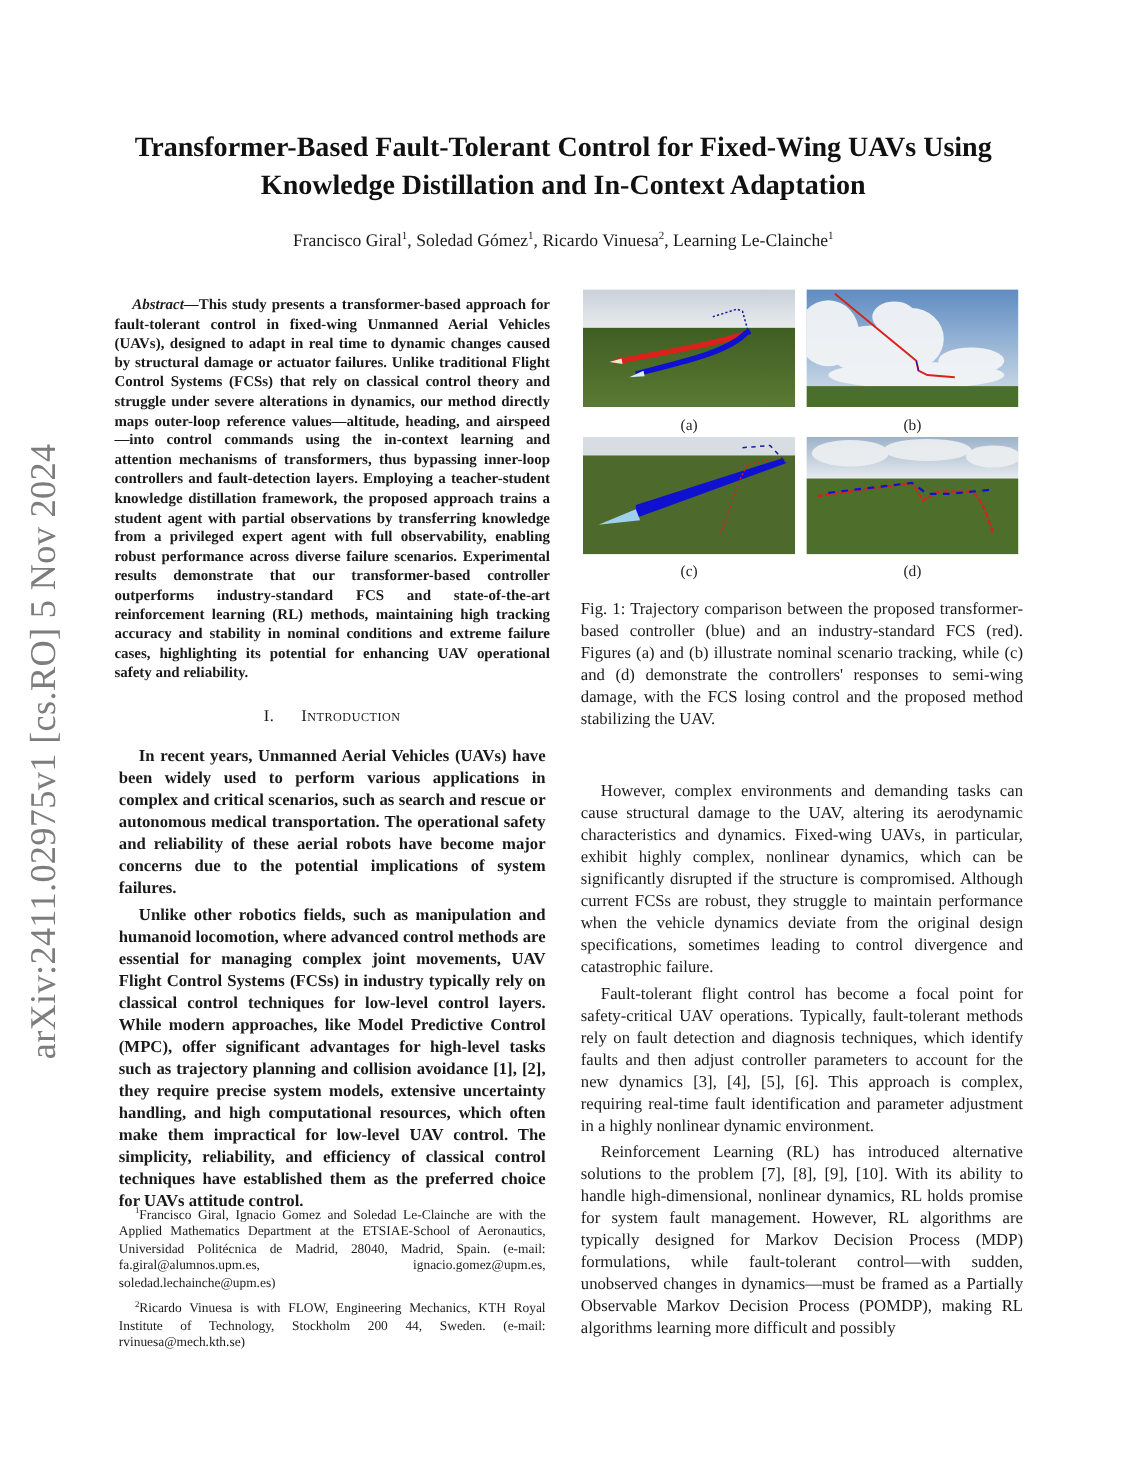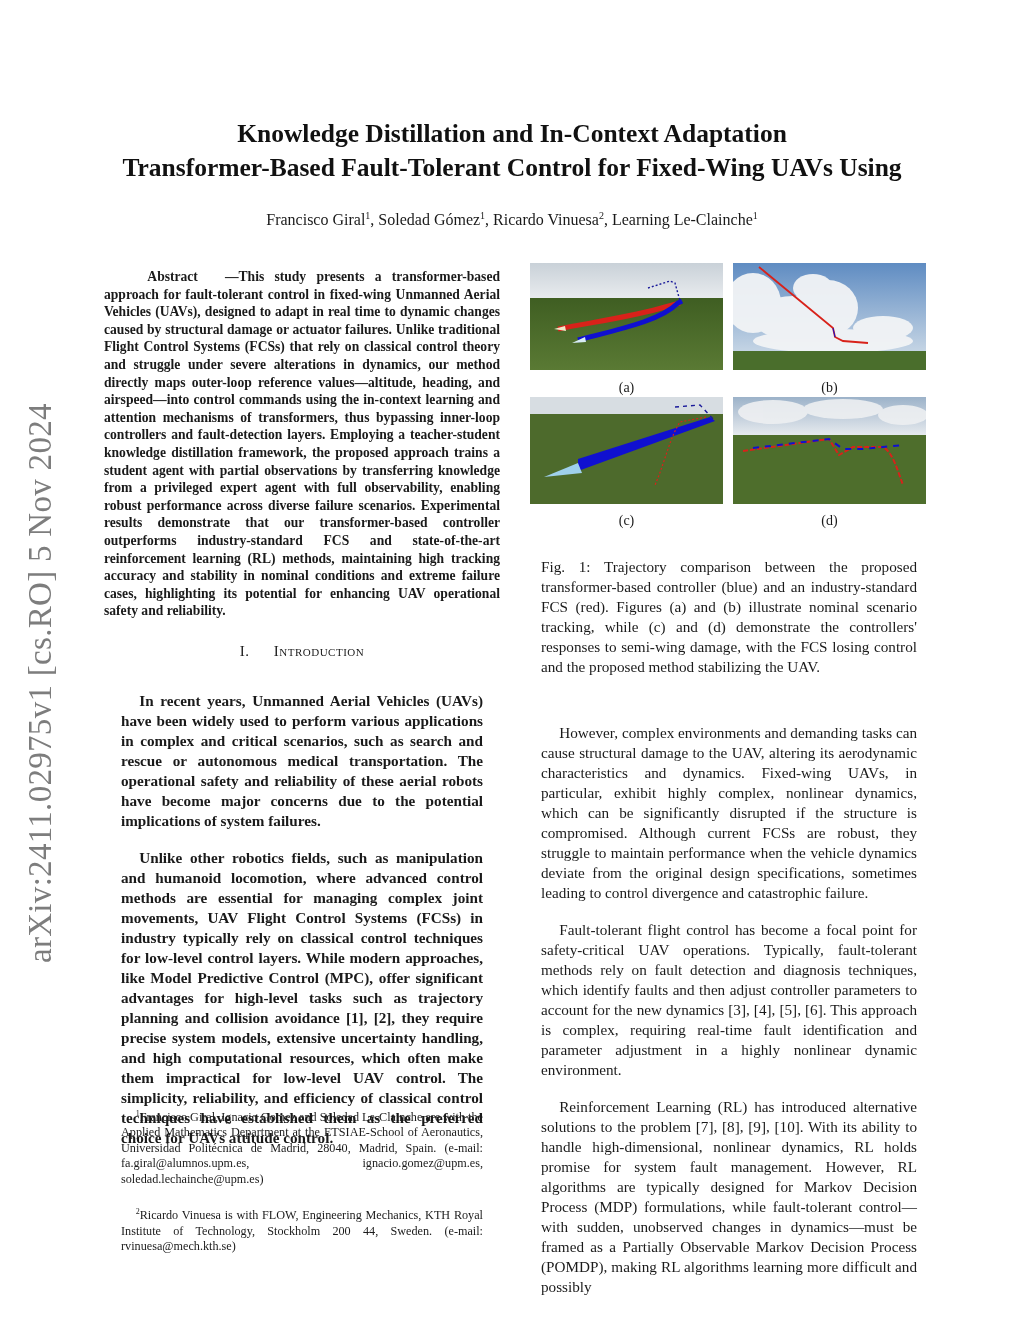--- a/index.html
+++ b/index.html
@@ -20,28 +20,28 @@
     }
     .authors {
       position: absolute; left: 80px; top: 210px; width: 864px;
       text-align: center; font-size: 16px;
     }
     .authors sup { font-size: 10px; }
     .col { position: absolute; font-size: 15.2px; line-height: 20px; text-align: justify; }
     .col-left { left: 104px; width: 396px; }
     .col-right { left: 524px; width: 410px; }
     .abstract { top: 268px; font-weight: bold; font-size: 13.6px; line-height: 17.6px; text-indent: 1.2em; }
-    .abstract .lead { font-weight: bold; margin-left: 27px; }
+    .abstract .lead { font-style: italic; font-weight: bold; }
     .section-head {
       position: absolute; left: 104px; width: 396px; top: 643px;
       text-align: center; font-size: 15px; letter-spacing: 0.5px;
     }
     .section-head .sc { font-variant: small-caps; margin-left: 20px; }
     .intro { top: 674px; font-weight: bold; }
-    p { margin: 17px; text-indent: 1.2em; }
+    p { margin: 4px; text-indent: 1.2em; }
     .footnotes { top: 1089px; font-size: 12.2px; line-height: 15.4px; }
     .footnotes p { text-indent: 1.2em; }
     .footnotes sup { font-size: 8px; }
     .figure { position: absolute; left: 530px; top: 263px; width: 400px; height: 270px; }
     .panel { position: absolute; width: 193px; height: 107px; overflow: hidden; }
     .panel svg { display: block; }
     .p-a { left: 0; top: 0; }
     .p-b { left: 203px; top: 0; }
     .p-c { left: 0; top: 134px; }
     .p-d { left: 203px; top: 134px; }
@@ -53,22 +53,22 @@
     .caption { top: 540px; font-size: 15.2px; line-height: 20px; }
     .caption p { text-indent: 0; }
     .right-body { top: 706px; }
   </style>
 </head>
 <body>
 
 <div class="arxiv-stamp">arXiv:2411.02975v1  [cs.RO]  5 Nov 2024</div>
 
 <div class="title">
+  <div>Transformer-Based Fault-Tolerant Control for Fixed-Wing UAVs Using</div>
   <div>Knowledge Distillation and In-Context Adaptation</div>
-  <div>Transformer-Based Fault-Tolerant Control for Fixed-Wing UAVs Using</div>
 </div>
 
 <div class="authors">
   <span><span>Francisco Giral</span><sup>1</sup><span>, </span></span><span><span>Soledad Gómez</span><sup>1</sup><span>, </span></span><span><span>Ricardo Vinuesa</span><sup>2</sup><span>, </span></span><span><span>Learning Le-Clainche</span><sup>1</sup></span>
 </div>
 
 <div class="col col-left abstract">
   <span class="lead">Abstract</span><span class="lead">—</span><span>This study presents a transformer-based approach for fault-tolerant control in fixed-wing Unmanned Aerial Vehicles (UAVs), designed to adapt in real time to dynamic changes caused by structural damage or actuator failures. Unlike traditional Flight Control Systems (FCSs) that rely on classical control theory and struggle under severe alterations in dynamics, our method directly maps outer-loop reference values—altitude, heading, and airspeed—into control commands using the in-context learning and attention mechanisms of transformers, thus bypassing inner-loop controllers and fault-detection layers. Employing a teacher-student knowledge distillation framework, the proposed approach trains a student agent with partial observations by transferring knowledge from a privileged expert agent with full observability, enabling robust performance across diverse failure scenarios. Experimental results demonstrate that our transformer-based controller outperforms industry-standard FCS and state-of-the-art reinforcement learning (RL) methods, maintaining high tracking accuracy and stability in nominal conditions and extreme failure cases, highlighting its potential for enhancing UAV operational safety and reliability.</span>
 </div>
 

